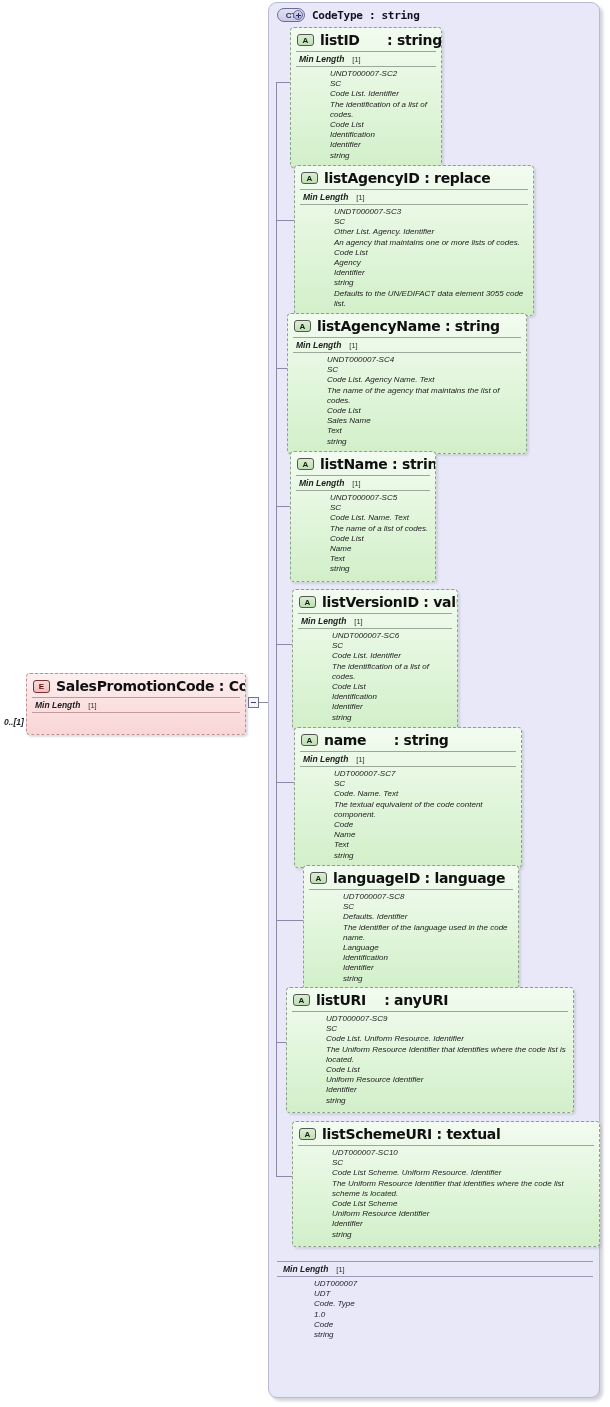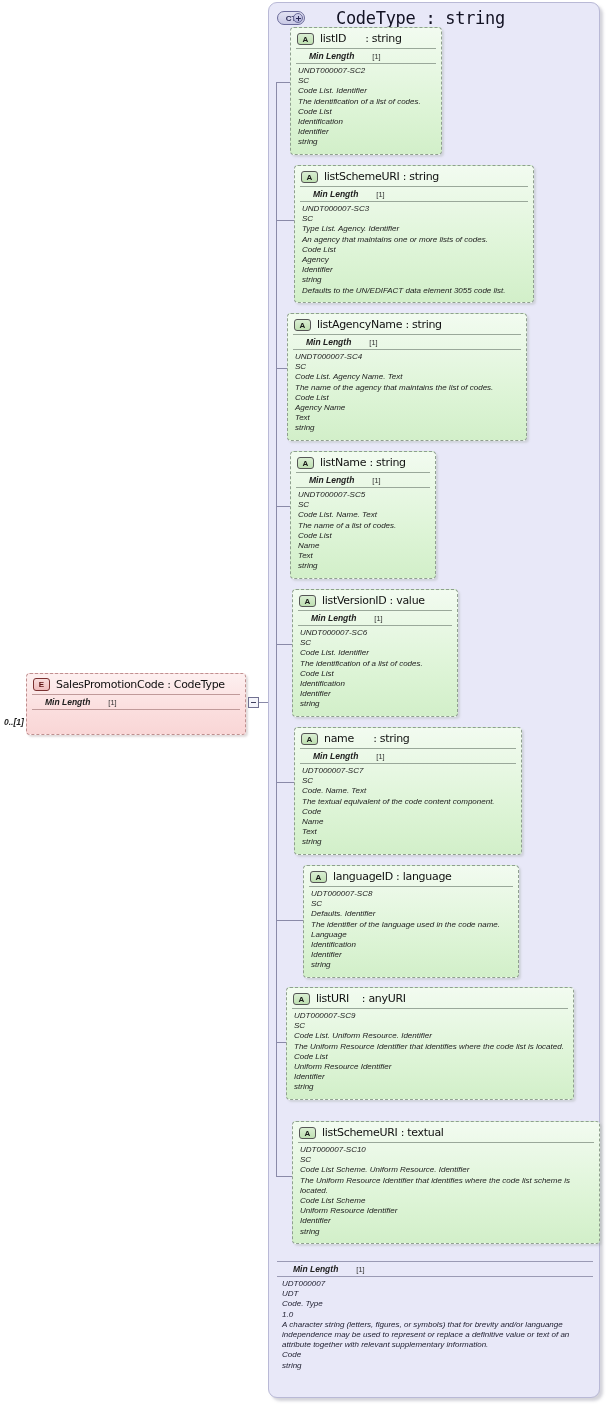--- a/index.html
+++ b/index.html
@@ -65,26 +65,25 @@
     box-sizing: border-box;
   }
   .ct-plus::before, .ct-plus::after {
     content: "";
     position: absolute;
     background: #2a2a55;
   }
   .ct-plus::before { left: 1.5px; top: 3.5px; width: 5px; height: 1px; }
   .ct-plus::after  { left: 3.5px; top: 1.5px; width: 1px; height: 5px; }
   #ct-title {
-    font-size: 17px;
-    font-weight: normal;
+    font-size: 11px;
+    font-weight: bold;
     color: #111122;
     font-family: "DejaVu Sans Mono", monospace;
     letter-spacing: -0.3px;
-    margin-left: 24px;
   }
 
   
   .spine {
     position: absolute;
     background: #8a8aa8;
   }
 
   
   .attr-box {
@@ -111,50 +110,51 @@
     background: linear-gradient(#d9eed2, #bfe0b2);
     color: #1a1a1a;
     font-size: 8px;
     font-weight: bold;
     line-height: 11px;
     text-align: center;
     box-sizing: border-box;
     flex: none;
   }
   .attr-name {
-    font-size: 11px;
-    font-weight: normal;
+    font-size: 14px;
+    font-weight: bold;
     color: #101010;
     font-family: "DejaVu Sans", sans-serif;
     letter-spacing: -0.3px;
     white-space: pre;
   }
   .rule {
     height: 1px;
     background: #9aa89a;
     margin: 0 5px;
   }
   .facet-row {
     display: flex;
     align-items: baseline;
-    gap: 18px;
-    padding: 2px 7px 2px 18px;
+    gap: 8px;
+    padding: 2px 7px 2px 8px;
     font-size: 8.5px;
   }
   .facet-name {
     font-style: italic;
     font-weight: bold;
     color: #202020;
   }
   .facet-val {
     font-size: 7.5px;
     color: #303030;
   }
   .doc-list {
     padding: 2px 6px 6px 7px;
+    margin-left: 32px;
   }
   .doc-line {
     font-size: 8px;
     font-style: italic;
     color: #1c1c1c;
     line-height: 10.2px;
     white-space: pre-wrap;
   }
 
   
@@ -270,21 +270,20 @@
     <div class="facet-row">
       <span class="facet-name">Min Length</span>
       <span class="facet-val">[1]</span>
     </div>
     <div class="rule"></div>
     <div class="doc-list" id="ct-docs">
         <div class="doc-line">UDT000007</div>
         <div class="doc-line">UDT</div>
         <div class="doc-line">Code. Type</div>
         <div class="doc-line">1.0</div>
-        <div class="doc-line">A character string (letters, figures, or symbols) that for brevity and/or languange independence may be used to represent or replace a definitive value or text of an attribute together with relevant supplementary information.</div>
         <div class="doc-line">Code</div>
         <div class="doc-line">string</div>
       </div>
   </div>
 </div>
 
 <div id="attr-layer">
     <div class="attr-box" style="left: 290px; top: 27px; width: 152px;">
       <div class="attr-head">
         <span class="a-badge">A</span>
@@ -303,32 +302,32 @@
         <div class="doc-line">The identification of a list of codes.</div>
         <div class="doc-line">Code List</div>
         <div class="doc-line">Identification</div>
         <div class="doc-line">Identifier</div>
         <div class="doc-line">string</div>
       </div>
     </div>
     <div class="attr-box" style="left: 294px; top: 165px; width: 240px;">
       <div class="attr-head">
         <span class="a-badge">A</span>
-        <span class="attr-name">listSchemeURI : string</span>
+        <span class="attr-name">listAgencyID : replace</span>
       </div>
       <div class="rule"></div>
       <div class="facet-row">
         <span class="facet-name">Min Length</span>
         <span class="facet-val">[1]</span>
       </div>
       <div class="rule"></div>
       <div class="doc-list">
         <div class="doc-line">UNDT000007-SC3</div>
         <div class="doc-line">SC</div>
-        <div class="doc-line">Type List. Agency. Identifier</div>
+        <div class="doc-line">Other List. Agency. Identifier</div>
         <div class="doc-line">An agency that maintains one or more lists of codes.</div>
         <div class="doc-line">Code List</div>
         <div class="doc-line">Agency</div>
         <div class="doc-line">Identifier</div>
         <div class="doc-line">string</div>
         <div class="doc-line">Defaults to the UN/EDIFACT data element 3055 code list.</div>
       </div>
     </div>
     <div class="attr-box" style="left: 287px; top: 313px; width: 240px;">
       <div class="attr-head">
@@ -340,21 +339,21 @@
         <span class="facet-name">Min Length</span>
         <span class="facet-val">[1]</span>
       </div>
       <div class="rule"></div>
       <div class="doc-list">
         <div class="doc-line">UNDT000007-SC4</div>
         <div class="doc-line">SC</div>
         <div class="doc-line">Code List. Agency Name. Text</div>
         <div class="doc-line">The name of the agency that maintains the list of codes.</div>
         <div class="doc-line">Code List</div>
-        <div class="doc-line">Agency Name</div>
+        <div class="doc-line">Sales Name</div>
         <div class="doc-line">Text</div>
         <div class="doc-line">string</div>
       </div>
     </div>
     <div class="attr-box" style="left: 290px; top: 451px; width: 146px;">
       <div class="attr-head">
         <span class="a-badge">A</span>
         <span class="attr-name">listName : string</span>
       </div>
       <div class="rule"></div>

